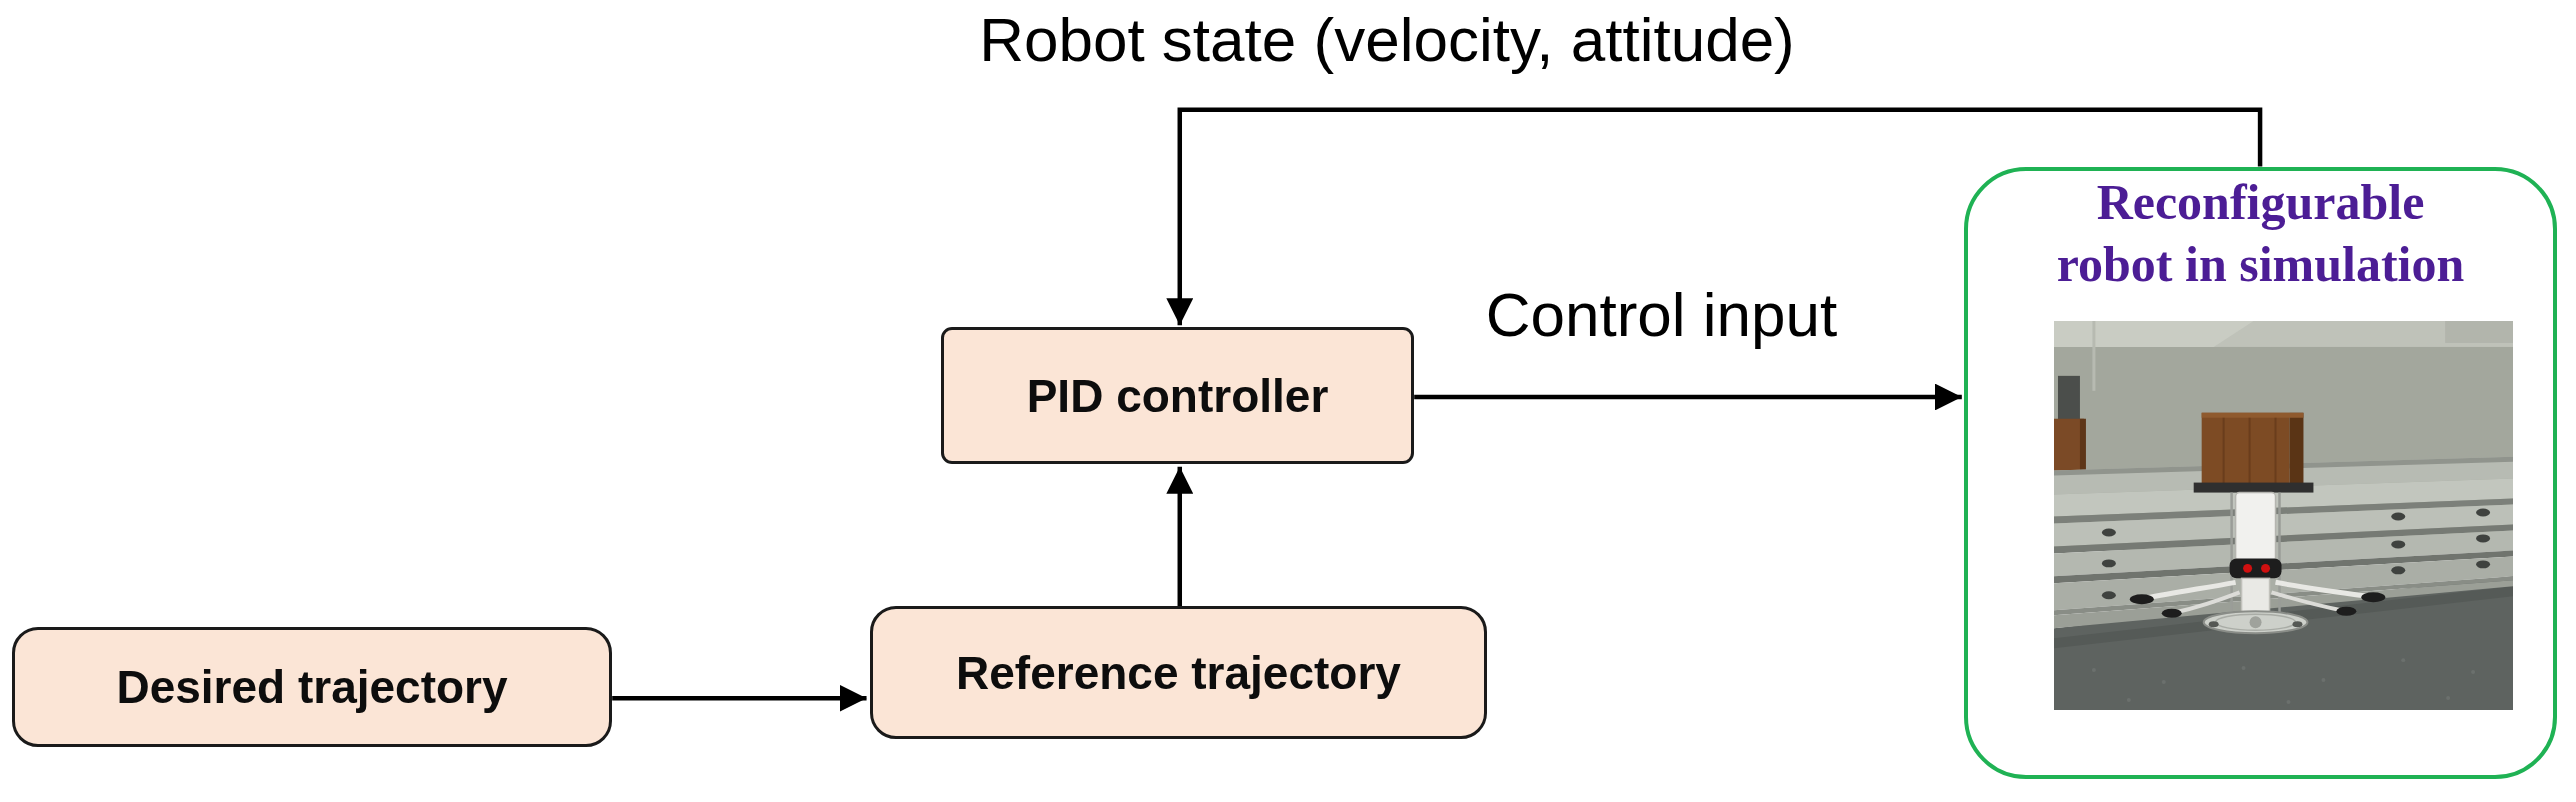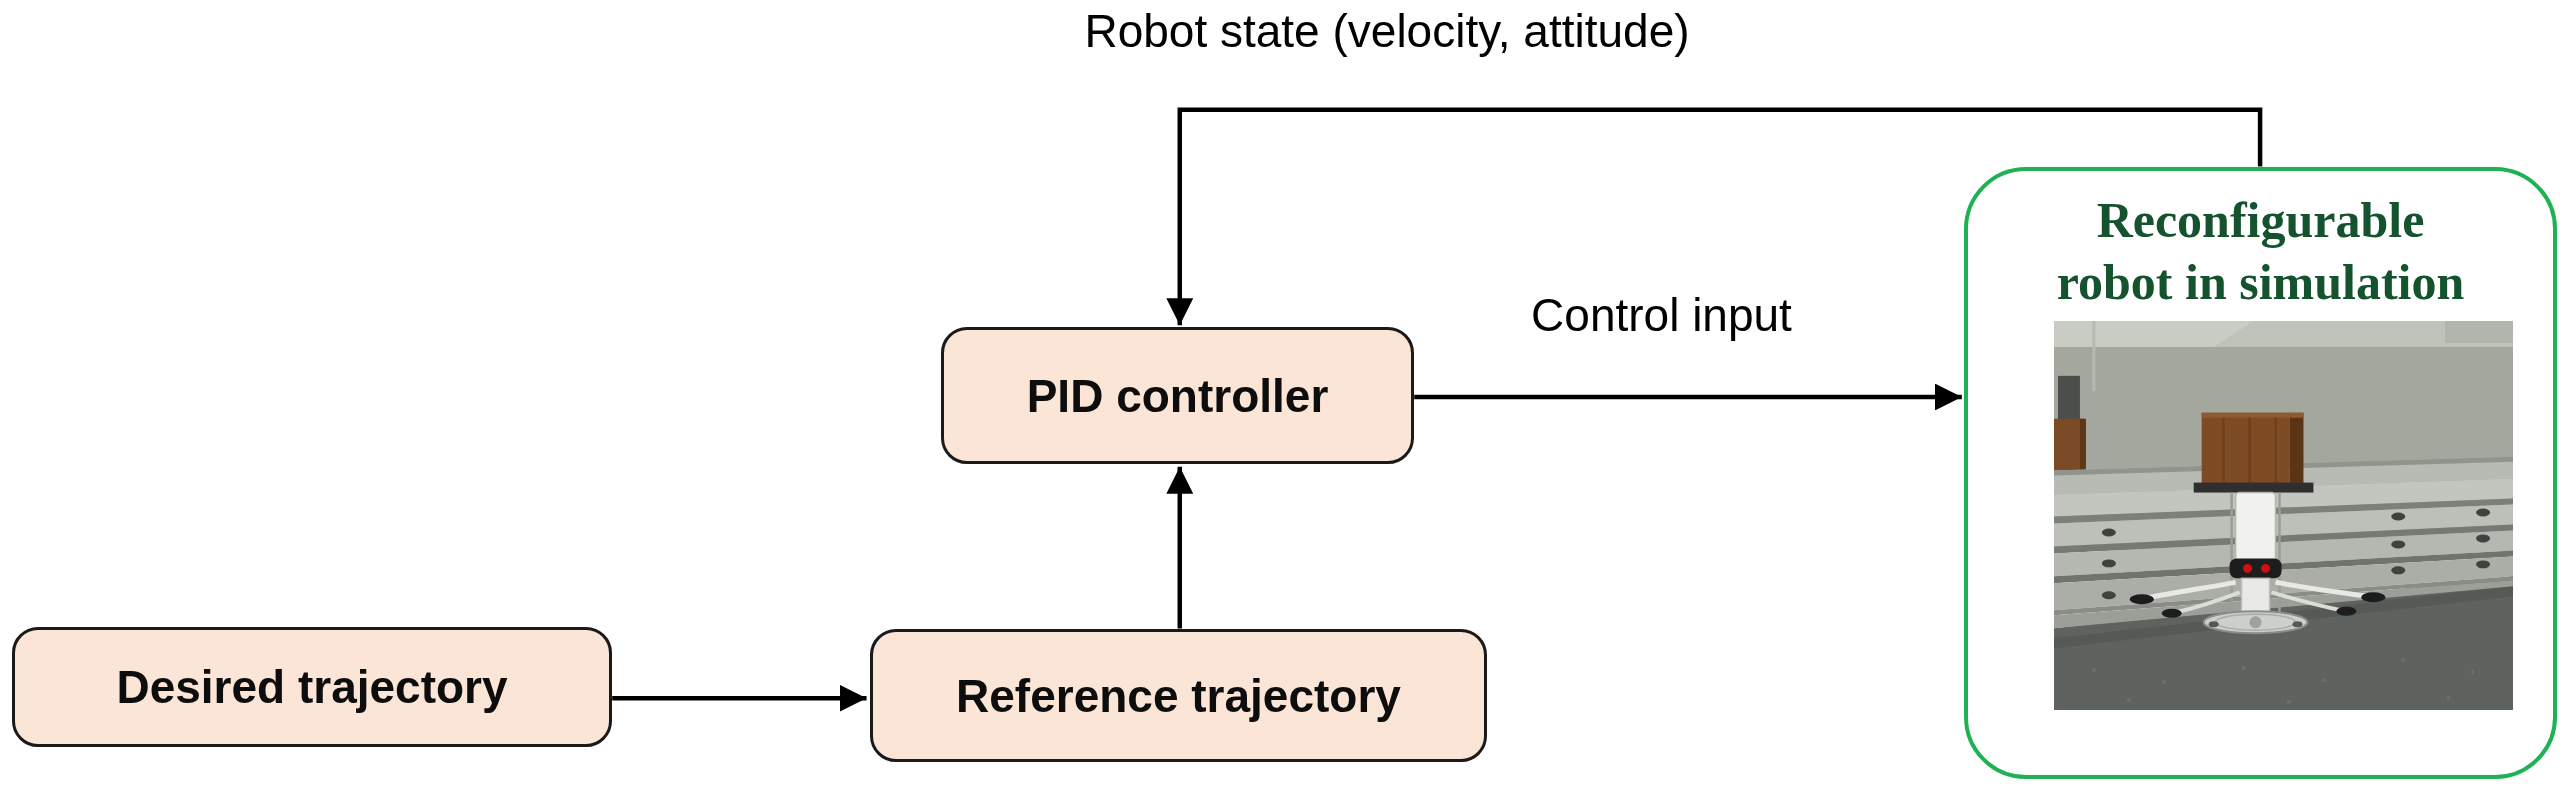--- a/index.html
+++ b/index.html
@@ -20,21 +20,21 @@
     left: 0; top: 0;
     width: 2576px; height: 802px;
     pointer-events: none;
   }
   .flow-line { stroke: var(--arrow, #000); stroke-width: 4.5; fill: none; }
   .arrowhead { fill: var(--arrow, #000); }
 
   .flow-label {
     position: absolute;
     color: #000;
-    font-size: 46px;
+    font-size: 62px;
     text-align: center;
     white-space: nowrap;
   }
   .flow-label .lbl-line { display: block; margin-top: 44px; }
 
   .node-box {
     position: absolute;
     background: var(--box-fill, #FBE5D6);
     border: 3.5px solid var(--box-border, #1a1a1a);
     border-radius: 26px;
@@ -51,27 +51,26 @@
   #sim-panel {
     position: absolute;
     left: 1964px; top: 167px;
     width: 593px; height: 612px;
     box-sizing: border-box;
     border: 4px solid var(--sim-panel-border, #1FB254);
     border-radius: 62px;
     background: #ffffff;
   }
   #sim-panel .sim-title {
-    margin-top: 18px;
     text-align: center;
     font-family: "Liberation Serif", serif;
     font-weight: bold;
     font-size: 50px;
     line-height: 62px;
-    color: #14532d;
+    color: #4c1d95;
   }
   #sim-panel .sim-title .lbl-line { display: block; }
   #sim-scene {
     position: absolute;
     left: 86px; top: 150px;
     width: 459px; height: 389px;
   }
 </style>
 </head>
 <body>
@@ -89,29 +88,29 @@
     <path class="flow-line" d="M 1182 630 L 1182 468" marker-end="url(#ah)"></path>
     <path class="flow-line" d="M 613 700 L 868 700" marker-end="url(#ah)"></path>
   </svg>
 
   <div class="flow-label" style="left:888px; top:4px; width:998px;">Robot state (velocity, attitude)</div>
 
   <div class="flow-label" style="left:1462px; top:238px; width:399px; line-height:66px;">
     <span class="lbl-line">Control input</span>
   </div>
 
-  <div class="node-box" style="left:941px; top:327px; width:473px; height:137px;">
+  <div class="node-box" style="left:941px; top:327px; width:473px; height:137px;border-radius:11px;">
     <span>PID controller</span>
   </div>
 
   <div class="node-box" style="left:12px; top:627px; width:600px; height:120px;">
     <span>Desired trajectory</span>
   </div>
 
-  <div class="node-box" style="left:870px; top:629px; width:617px; height:133px;">
+  <div class="node-box" style="left:870px; top:606px; width:617px; height:133px;">
     <span>Reference trajectory</span>
   </div>
 
   <div id="sim-panel">
     <div class="sim-title">
       <span class="lbl-line">Reconfigurable</span>
       <span class="lbl-line">robot in simulation</span>
     </div>
 
     <svg id="sim-scene" role="img" viewBox="0 0 460 390" preserveAspectRatio="none" aria-label="Simulation render: white cylindrical reconfigurable robot with rotor arms docked beneath a wooden box on a metal test bench in a gray room">

